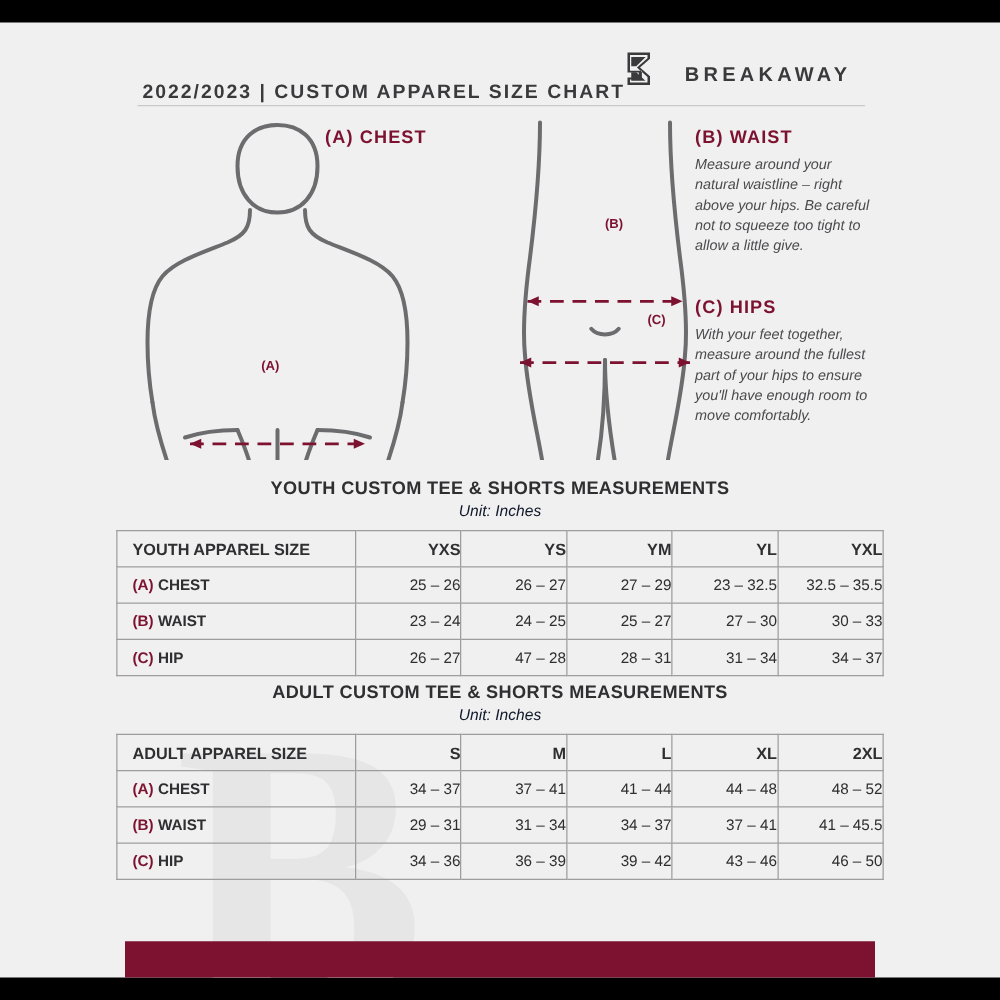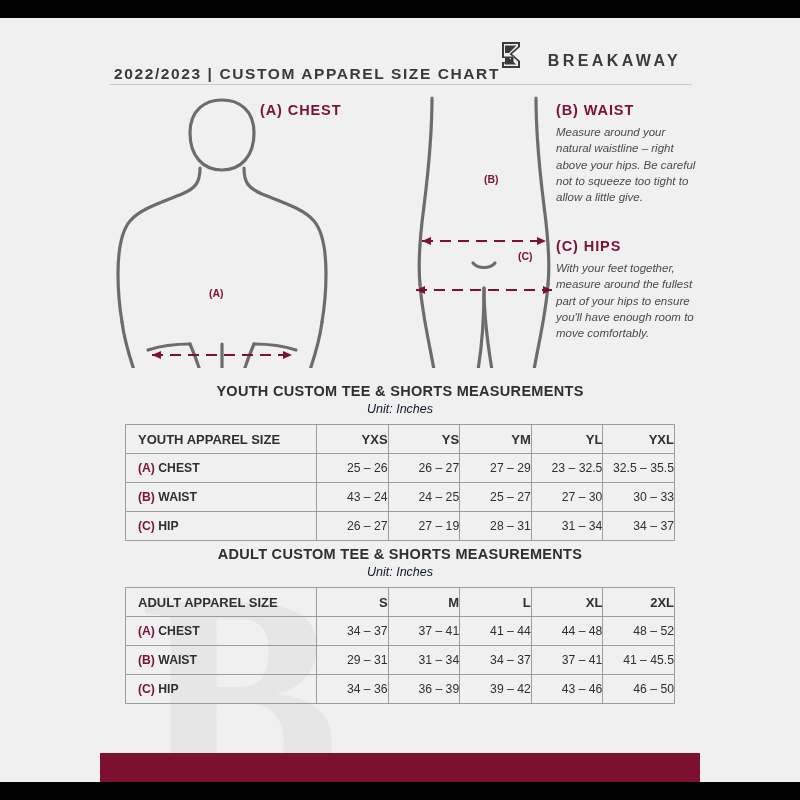--- a/index.html
+++ b/index.html
@@ -138,21 +138,21 @@
     text-align: center;
     font-size: 12.5px;
     font-style: italic;
     color: #0f172a;
     margin-top: 3px;
     margin-bottom: 8px;
   }
   table.size {
     border-collapse: collapse;
     margin: 0 auto;
-    width: 550px;
+    width: 614px;
     table-layout: fixed;
   }
   table.size th, table.size td {
     border: 1px solid #9d9d9f;
     height: 28px;
     font-size: 12.2px;
     color: #2f2f31;
     text-align: right;
     padding: 0;
   }
@@ -286,33 +286,33 @@
             <td class="val">26 – 27</td>
             <td class="val">27 – 29</td>
             <td class="val">23 – 32.5</td>
             <td class="val">32.5 – 35.5</td>
           </tr>
           <tr>
             <td class="rowhead">
               <span class="tag">(B)</span>
               <span>WAIST</span>
             </td>
-            <td class="val">43 – 24</td>
+            <td class="val">23 – 24</td>
             <td class="val">24 – 25</td>
             <td class="val">25 – 27</td>
             <td class="val">27 – 30</td>
             <td class="val">30 – 33</td>
           </tr>
           <tr>
             <td class="rowhead">
               <span class="tag">(C)</span>
               <span>HIP</span>
             </td>
             <td class="val">26 – 27</td>
-            <td class="val">27 – 19</td>
+            <td class="val">47 – 28</td>
             <td class="val">28 – 31</td>
             <td class="val">31 – 34</td>
             <td class="val">34 – 37</td>
           </tr>
         </tbody>
       </table>
     </div>
 
     <div class="table-block block-adult">
       <div class="tbl-title">ADULT CUSTOM TEE &amp; SHORTS MEASUREMENTS</div>

